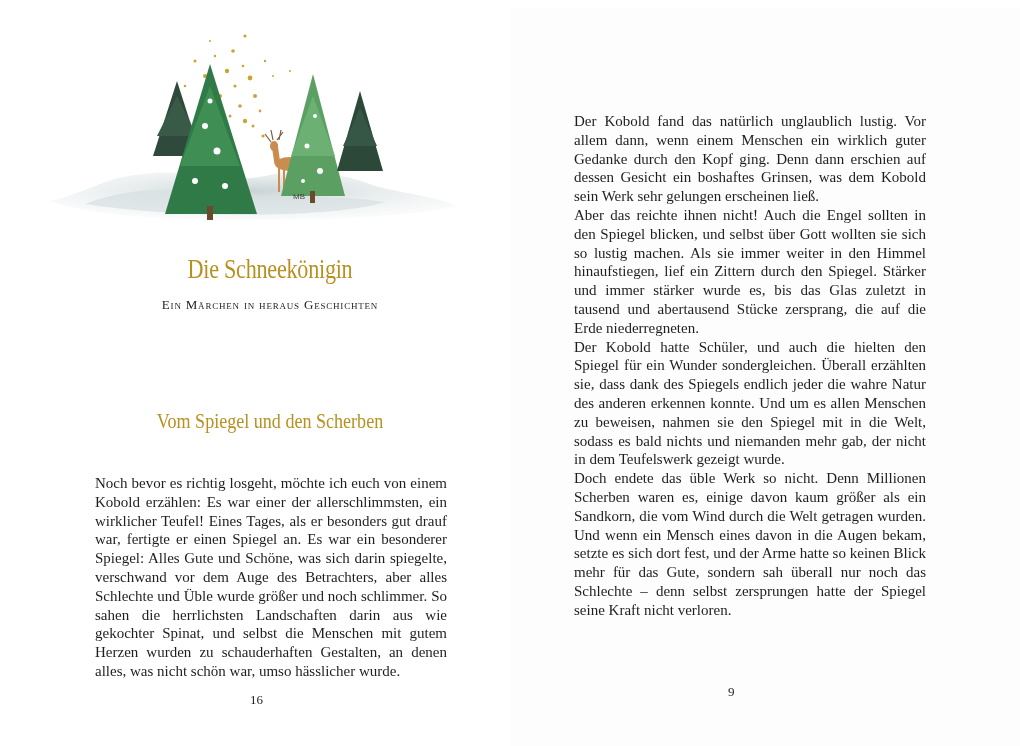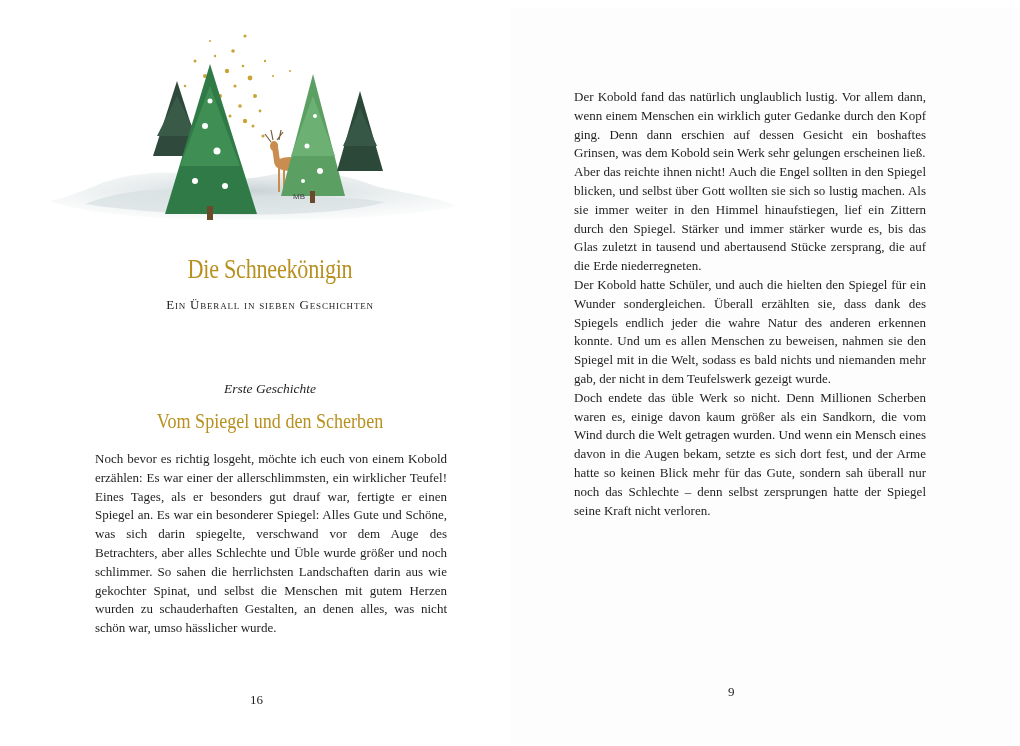--- a/index.html
+++ b/index.html
@@ -27,22 +27,23 @@
     position: absolute; left: 0; width: 540px; top: 373px; text-align: center;
     font-size: 13.5px; font-style: italic; color: #1e1e1e;
   }
   .chapter-title {
     position: absolute; left: 0; width: 540px; top: 401px; text-align: center;
     font-size: 21px; color: #b8901f;
     transform: scaleX(0.86); transform-origin: 270px 0;
   }
 
   .body-text {
-    position: absolute; font-size: 13px; line-height: 18.8px; text-align: justify;
+    position: absolute; font-size: 15px; line-height: 18.8px; text-align: justify;
     hyphens: manual;
+    margin-top: 24px;
   }
   .left-text { left: 95px; top: 442px; width: 352px; }
   .right-text { left: 574px; top: 88px; width: 352px; }
   .right-text p { margin: 0; }
   .left-text p { margin: 0; }
 
   .page-number {
     position: absolute; top: 684px; font-size: 13px; color: #1e1e1e; width: 40px; text-align: left;
   }
   .pn-left { left: 250px; }
@@ -133,23 +134,22 @@
     </g>
 
     <g>
       <polygon points="315,75 292,155 338,155" fill="#2c4839"></polygon>
       <polygon points="315,92 298,130 332,130" fill="#375746"></polygon>
     </g>
     <text x="248" y="183" font-size="8" fill="#444" font-family="Liberation Sans, sans-serif">MB</text>
   </svg>
 
   <div class="title">Die Schneekönigin</div>
-  <div class="subtitle">Ein Überall in sieben Geschichten</div>
+  <div class="subtitle">Ein Märchen in heraus Geschichten</div>
 
-  <div class="chapter-label">Erste Geschichte</div>
   <div class="chapter-title">Vom Spiegel und den Scherben</div>
 
   <div class="body-text left-text">
     <p>Noch bevor es richtig losgeht, möchte ich euch von einem Kobold erzählen: Es war einer der allerschlimmsten, ein wirklicher Teufel! Eines Tages, als er besonders gut drauf war, fertigte er einen Spiegel an. Es war ein besonderer Spie­gel: Alles Gute und Schöne, was sich darin spiegelte, ver­schwand vor dem Auge des Betrachters, aber alles Schlechte und Üble wurde größer und noch schlimmer. So sahen die herrlichsten Landschaften darin aus wie gekochter Spinat, und selbst die Menschen mit gutem Herzen wurden zu schauderhaften Gestalten, an denen alles, was nicht schön war, umso hässlicher wurde.</p>
   </div>
 
   <div class="page-number pn-left">16</div>
 </div>
 
 <div class="page page-right"></div>

